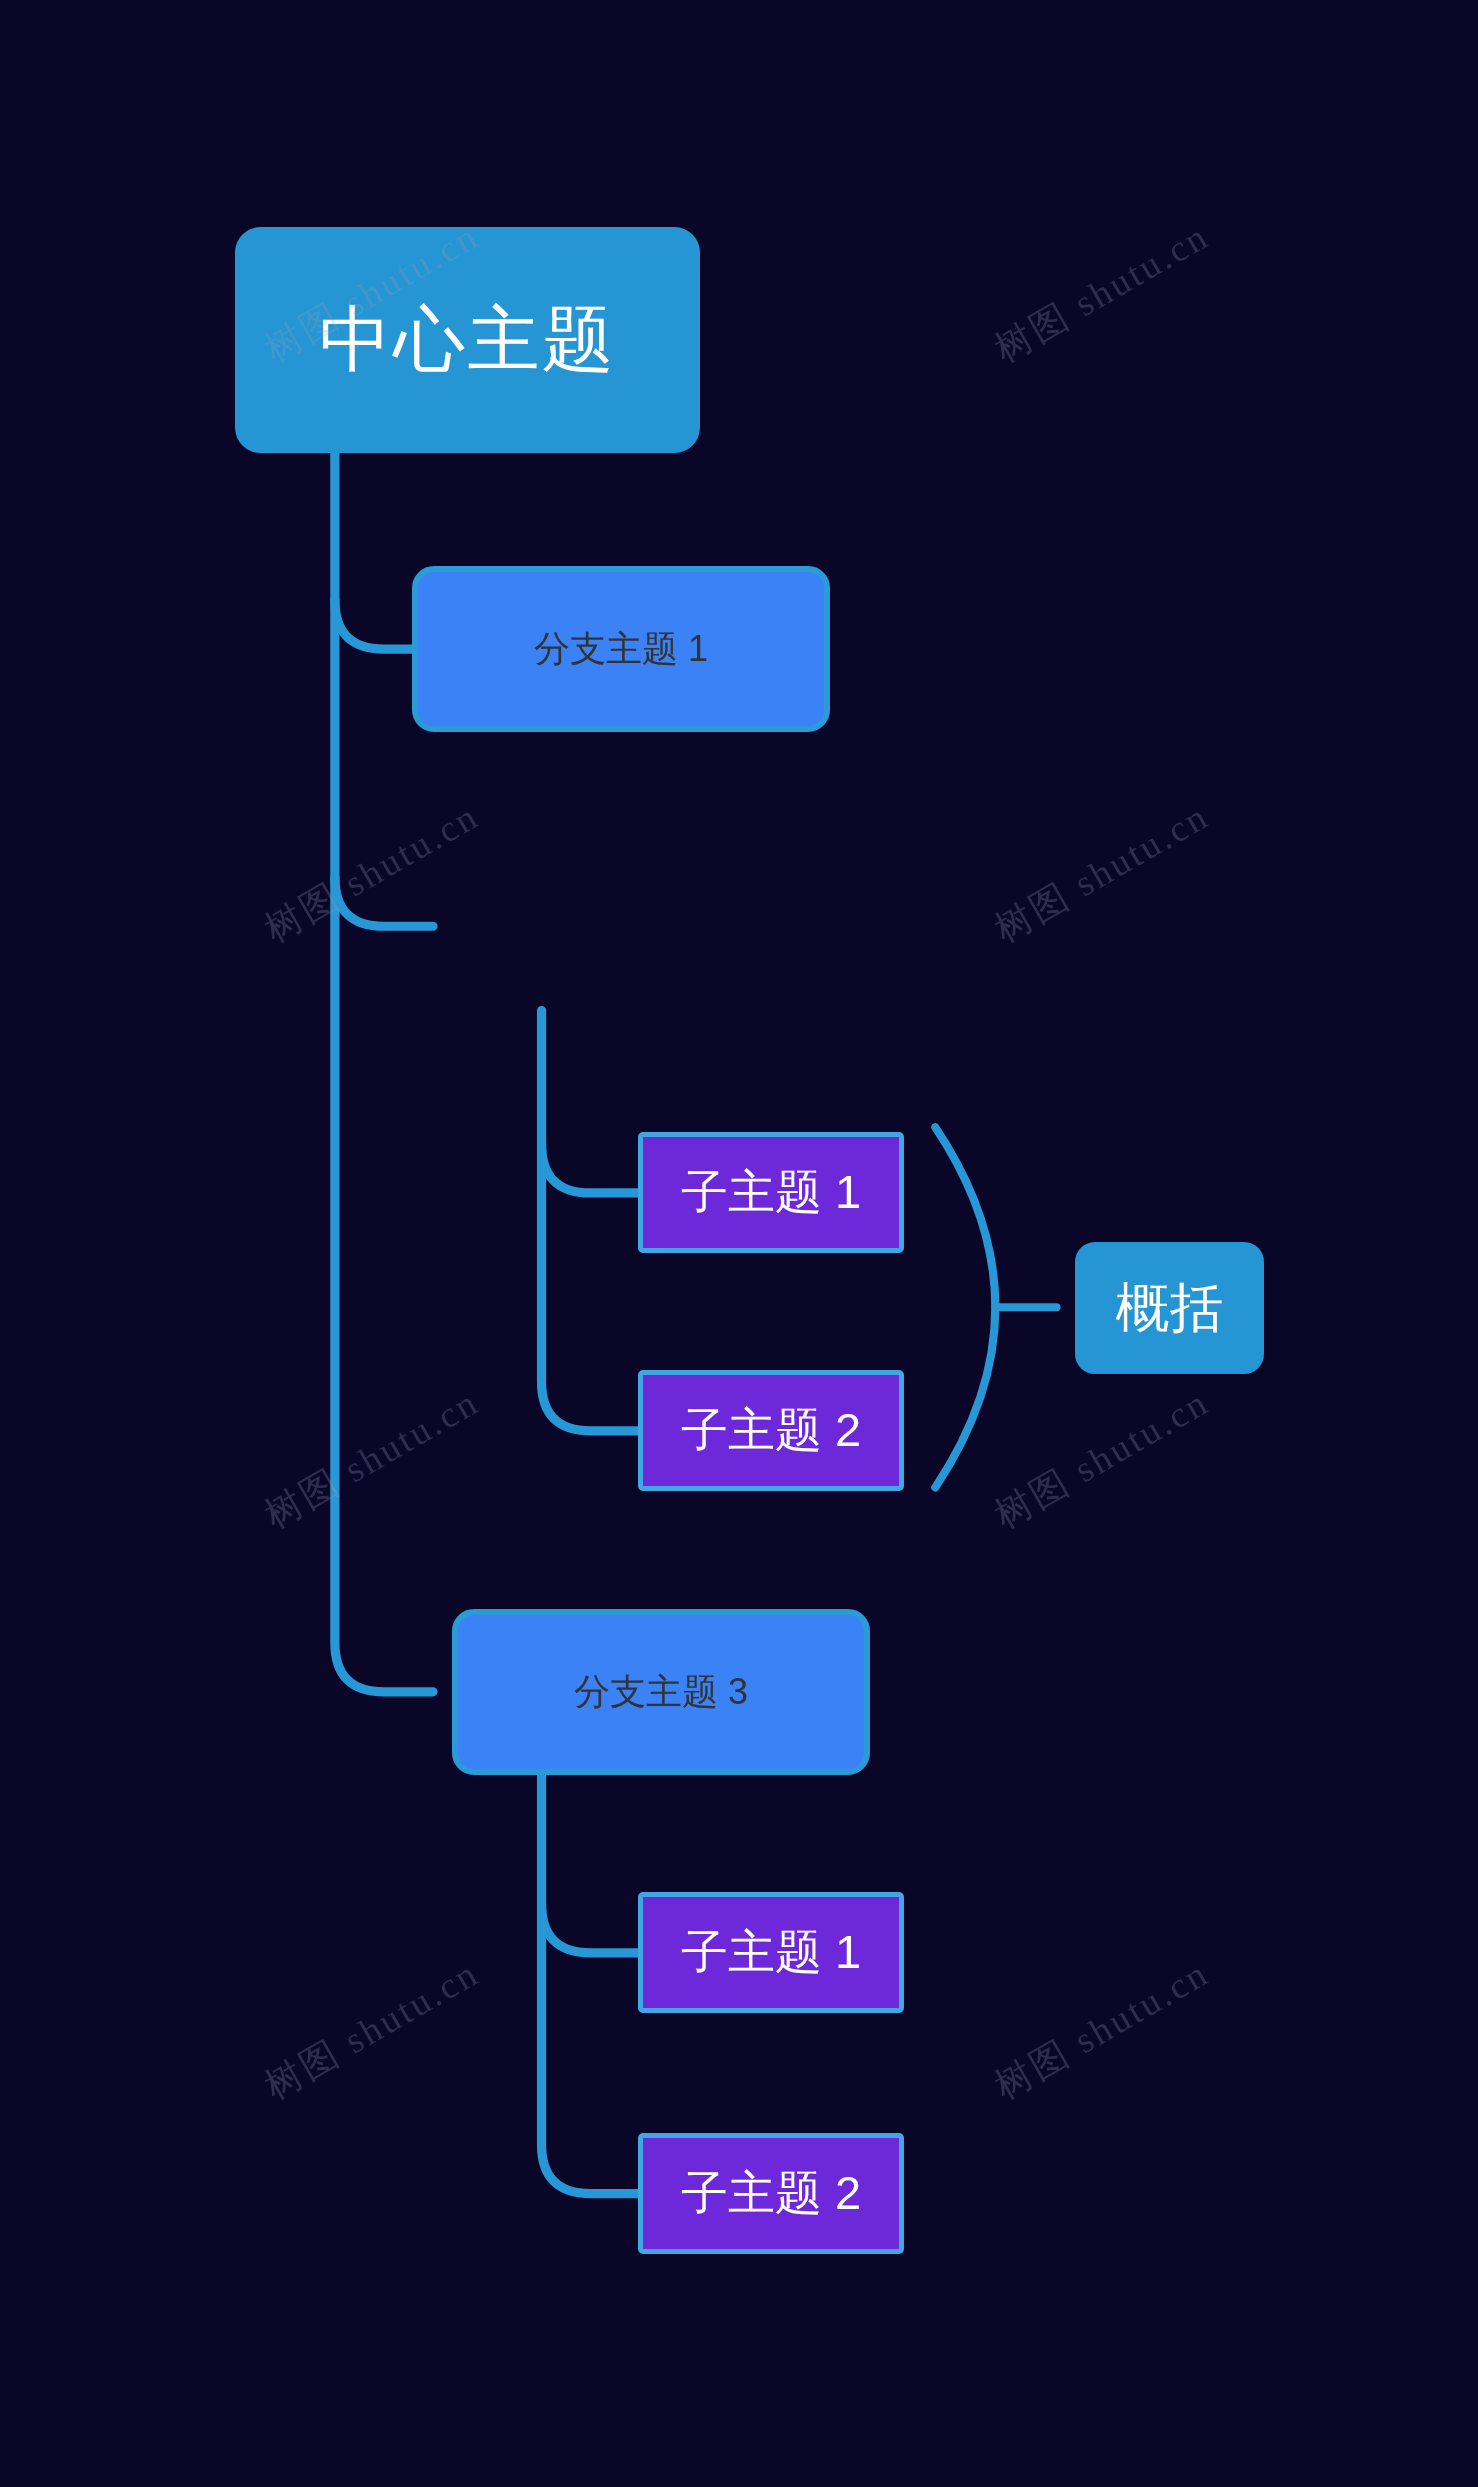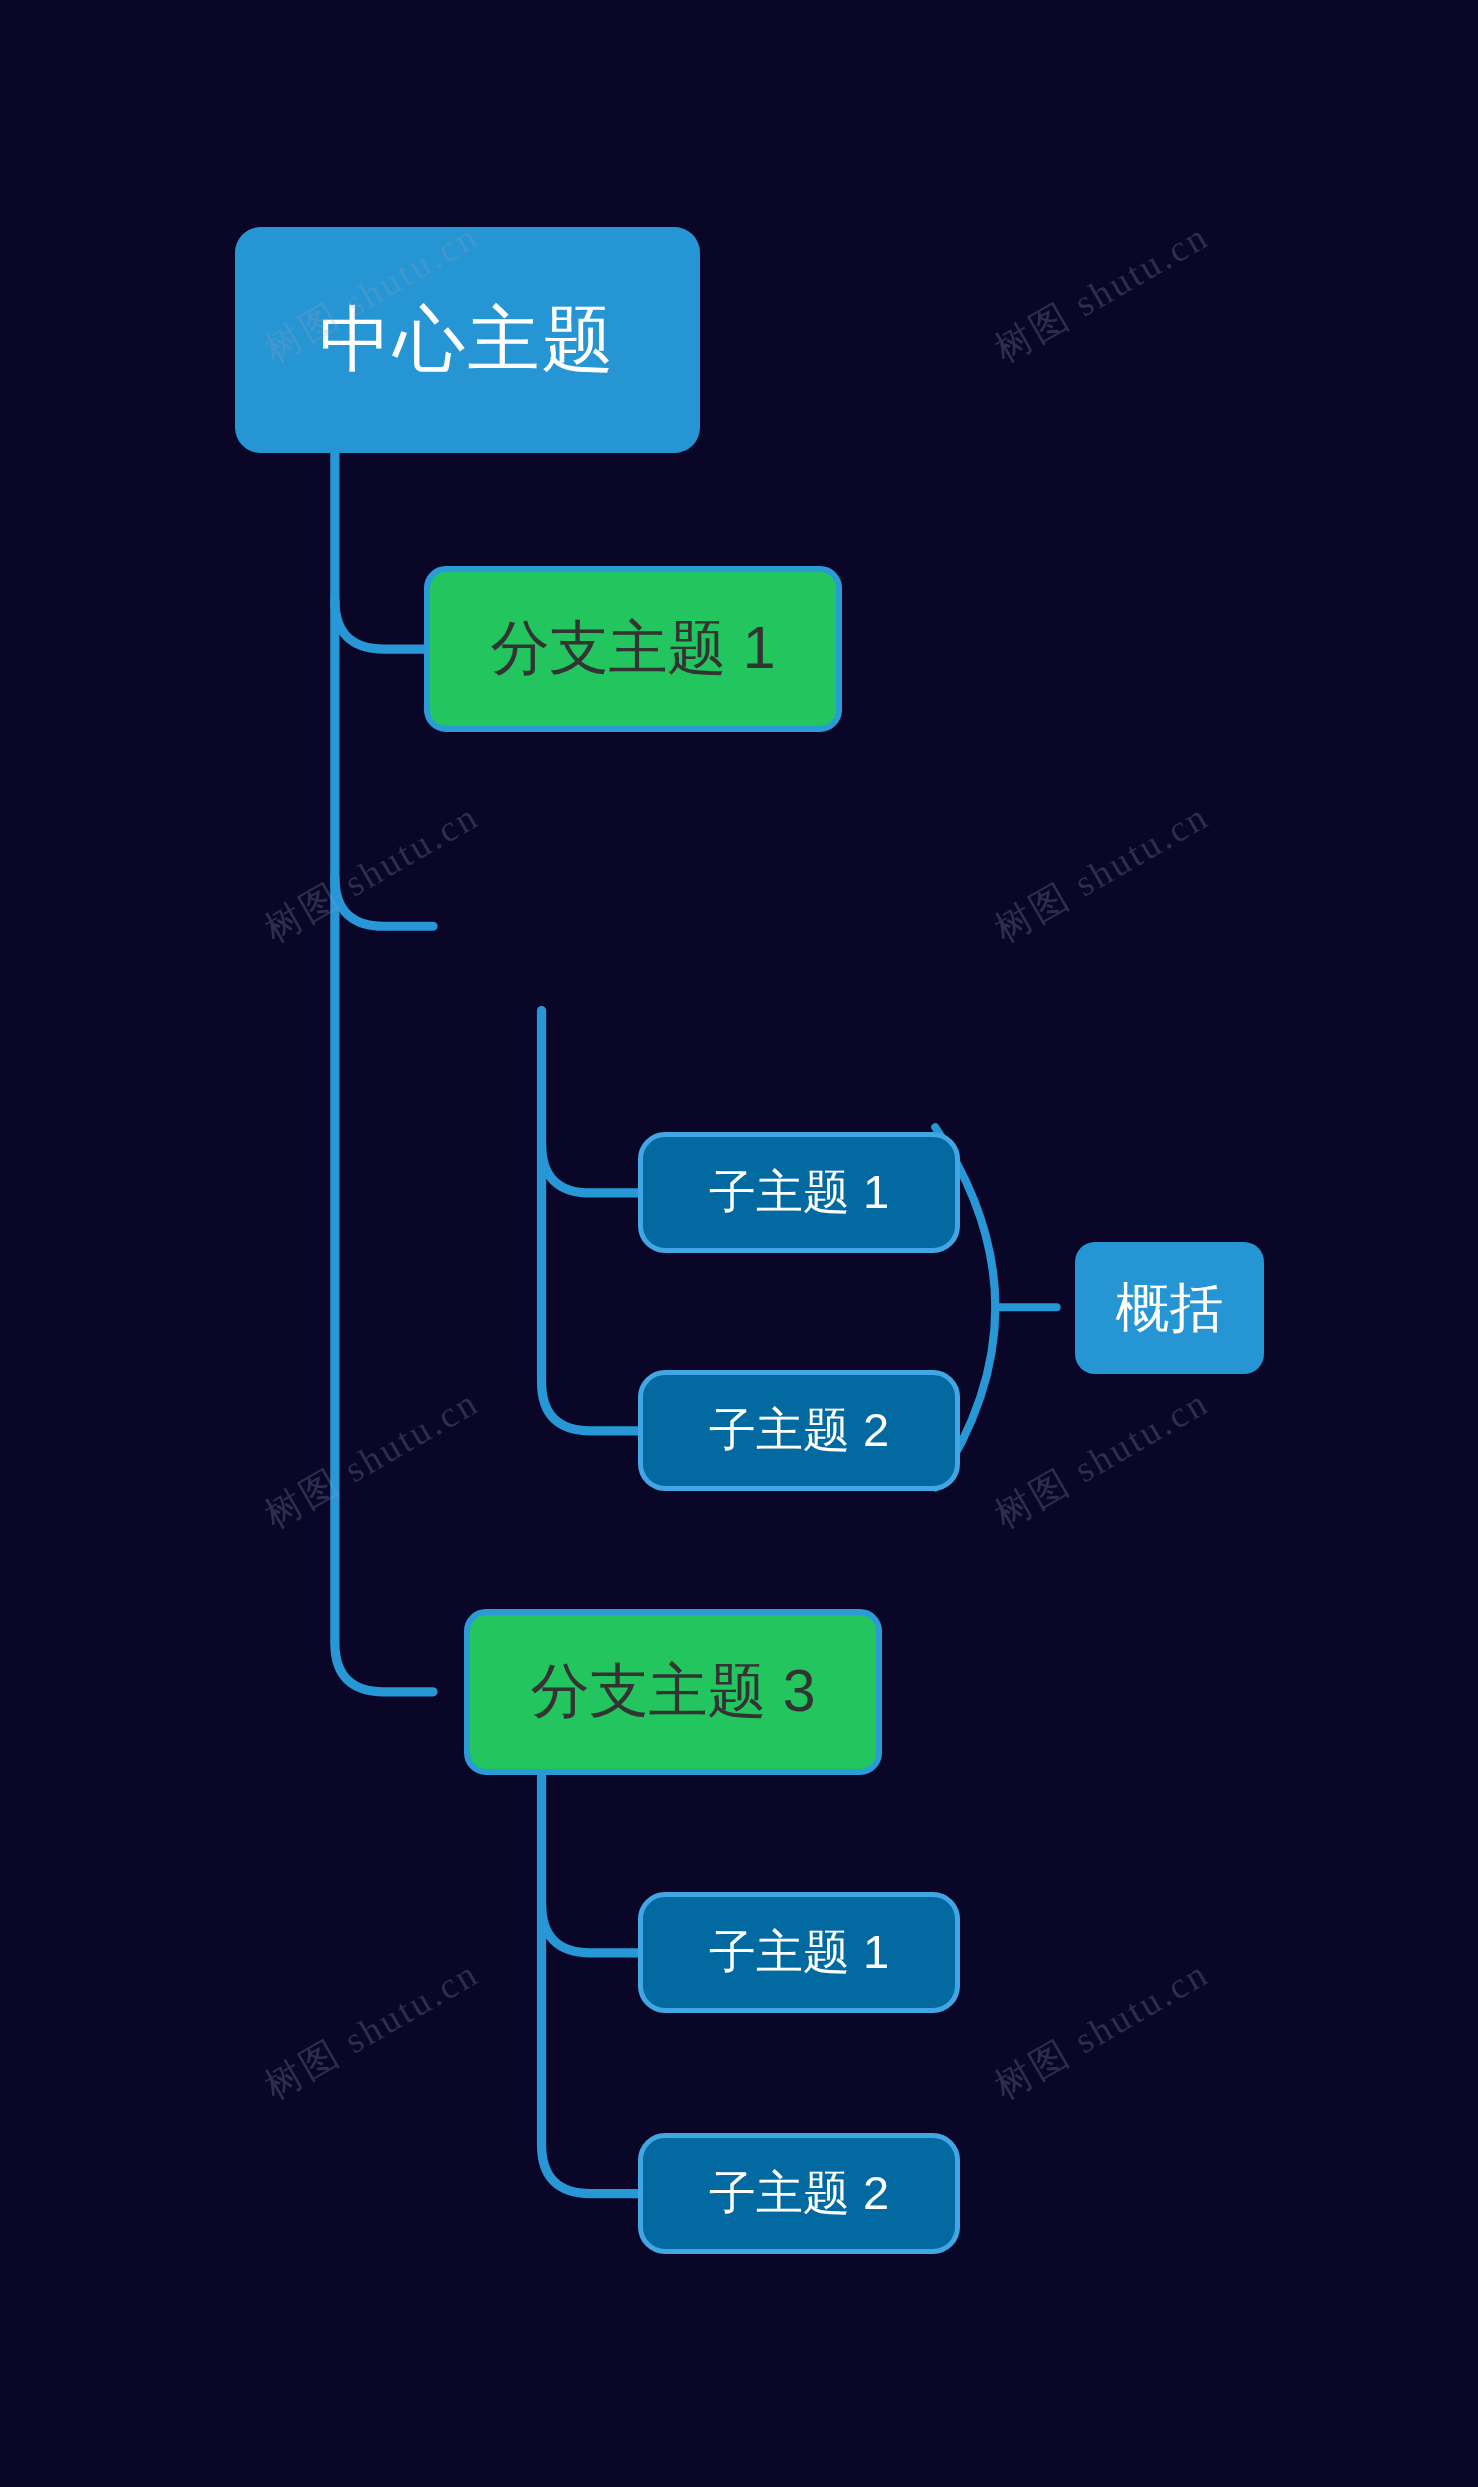--- a/index.html
+++ b/index.html
@@ -33,37 +33,37 @@
   .central-topic {
     left: 235px; top: 227px;
     width: 465px; height: 226px;
     background: #2596d3;
     border-radius: 25.4px;
     color: #ffffff;
     font-size: 72px;
     letter-spacing: 2.3px;
   }
   .branch-topic {
-    left: 424px;
+    left: 412px;
     width: 418px; height: 166px;
-    background: #22c55e;
+    background: #3b82f6;
     border: 6.4px solid #2b9bd8;
     border-radius: 22px;
     color: #333333;
-    font-size: 59px;
+    font-size: 36px;
   }
   .branch-1 { top: 566px; }
   .branch-2 { top: 843px; }
   .branch-3 { top: 1609px; margin-left: 40px; }
   .sub-topic {
     left: 638px;
-    width: 322px; height: 121px;
-    background: #0369a1;
+    width: 266px; height: 121px;
+    background: #6d28d9;
     border: 5.2px solid #41a6e3;
-    border-radius: 27px;
+    border-radius: 5px;
     color: #ffffff;
     font-size: 47px;
   }
   .sub-b2-1 { top: 1132px; }
   .sub-b2-2 { top: 1370px; }
   .sub-b3-1 { top: 1892px; }
   .sub-b3-2 { top: 2133px; }
   .summary-topic {
     left: 1075px; top: 1242px;
     width: 189px; height: 132px;

